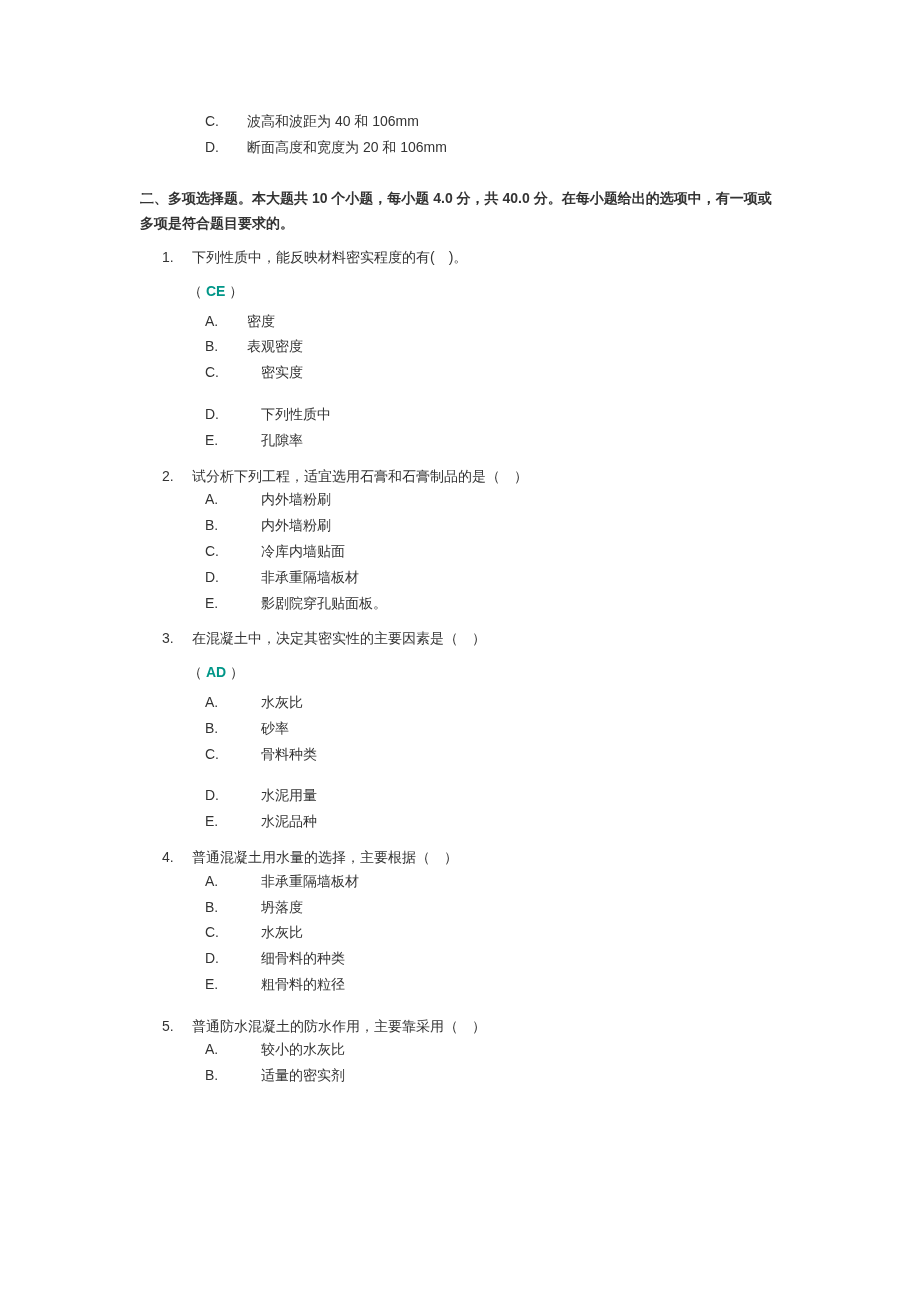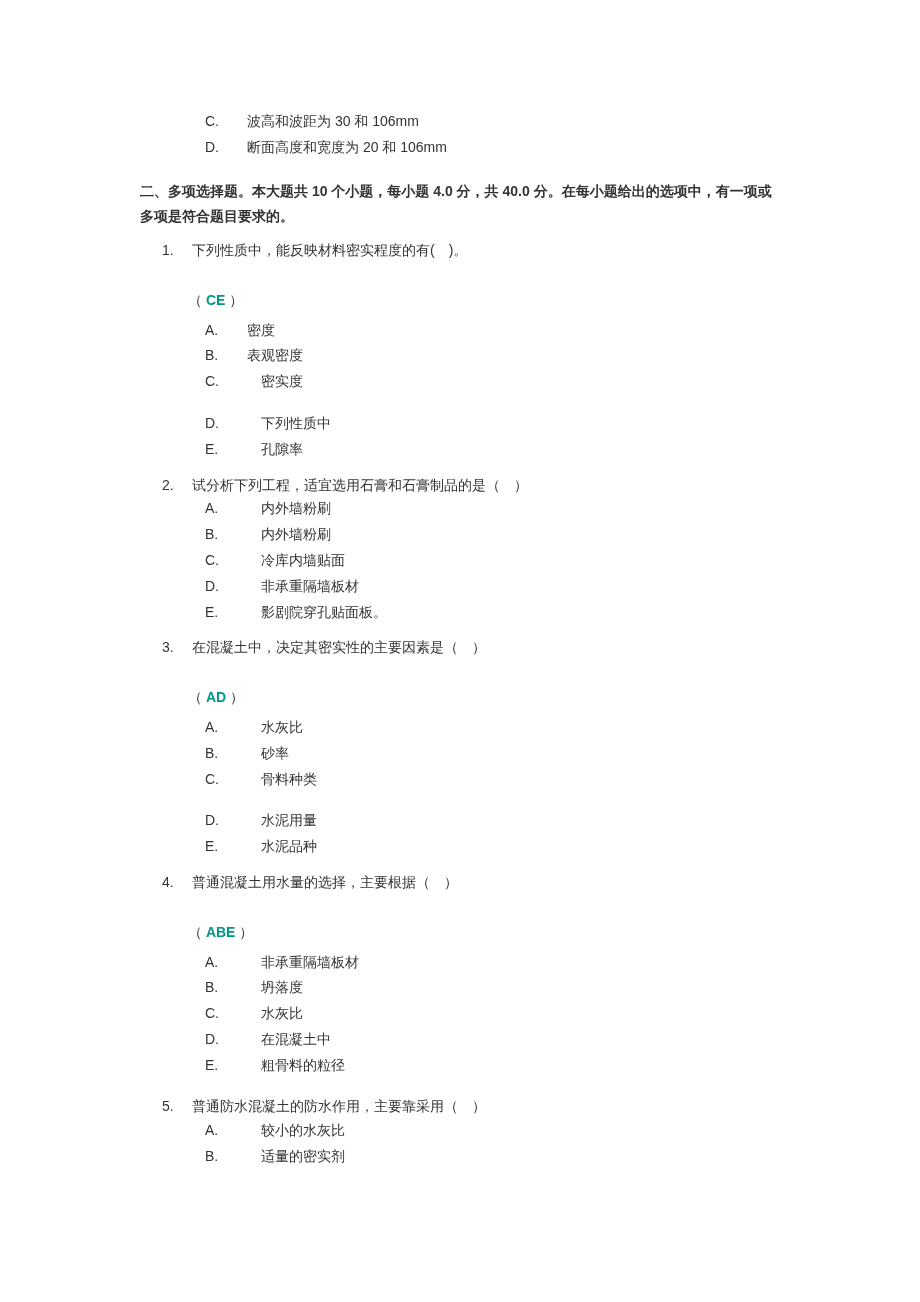--- a/index.html
+++ b/index.html
@@ -23,21 +23,21 @@
     }
     .option-row .letter {
       min-width: 42px;
       flex-shrink: 0;
     }
     .option-row .text {
       flex: 1;
     }
     .section-header {
       font-weight: bold;
-      margin-top: 19px;
+      margin-top: 26px;
       margin-bottom: 10px;
       line-height: 1.8;
     }
     .section-header .bold-part {
       font-weight: bold;
     }
     .question-block {
       margin-top: 8px;
       margin-bottom: 4px;
     }
@@ -48,21 +48,21 @@
     }
     .question-line .qnum {
       min-width: 30px;
       flex-shrink: 0;
     }
     .question-line .qtext {
       flex: 1;
     }
     .answer-line {
       margin-left: 48px;
-      margin-top: 26px;
+      margin-top: 10px;
       margin-bottom: 6px;
     }
     .answer-label {
       color: #009688;
       font-weight: bold;
     }
     .answer-paren {
       color: #333;
     }
     .options-group {
@@ -74,21 +74,21 @@
     .prelude-options {
       margin-bottom: 6px;
     }
   </style>
 </head>
 <body>
 
 <div class="prelude-options">
   <div class="option-row">
     <span class="letter">C.</span>
-    <span class="text">波高和波距为 30 和 106mm</span>
+    <span class="text">波高和波距为 40 和 106mm</span>
   </div>
   <div class="option-row">
     <span class="letter">D.</span>
     <span class="text">断面高度和宽度为 20 和 106mm</span>
   </div>
 </div>
 
 <div class="section-header">
   <span>二、多项选择题。本大题共 </span><span class="bold-part">10 </span><span>个小题，每小题 </span><span class="bold-part">4.0 </span><span>分，共 </span><span class="bold-part">40.0 </span><span>分。在每小题给出的选项中，有一项或多项是符合题目要求的。</span>
 </div>
@@ -186,39 +186,36 @@
         <span class="text"> 水泥品种</span>
       </div>
   </div>
 </div>
 
 <div class="question-block">
   <div class="question-line">
     <span class="qnum">4.</span>
     <span class="qtext">普通混凝土用水量的选择，主要根据（ ）</span>
   </div>
-  <div class="answer-line">
-    <span class="answer-paren">（ </span><span class="answer-label">ABE</span><span class="answer-paren"> ）</span>
-  </div>
   <div class="options-group">
     <div class="option-row">
         <span class="letter">A.</span>
         <span class="text"> 非承重隔墙板材</span>
       </div>
     <div class="option-row">
         <span class="letter">B.</span>
         <span class="text"> 坍落度</span>
       </div>
     <div class="option-row">
         <span class="letter">C.</span>
         <span class="text"> 水灰比</span>
       </div>
     <div class="option-row">
         <span class="letter">D.</span>
-        <span class="text"> 在混凝土中</span>
+        <span class="text"> 细骨料的种类</span>
       </div>
     <div class="option-row">
         <span class="letter">E.</span>
         <span class="text"> 粗骨料的粒径</span>
       </div>
   </div>
 </div>
 
 <div class="question-block" style="margin-top:18px;">
   <div class="question-line">

